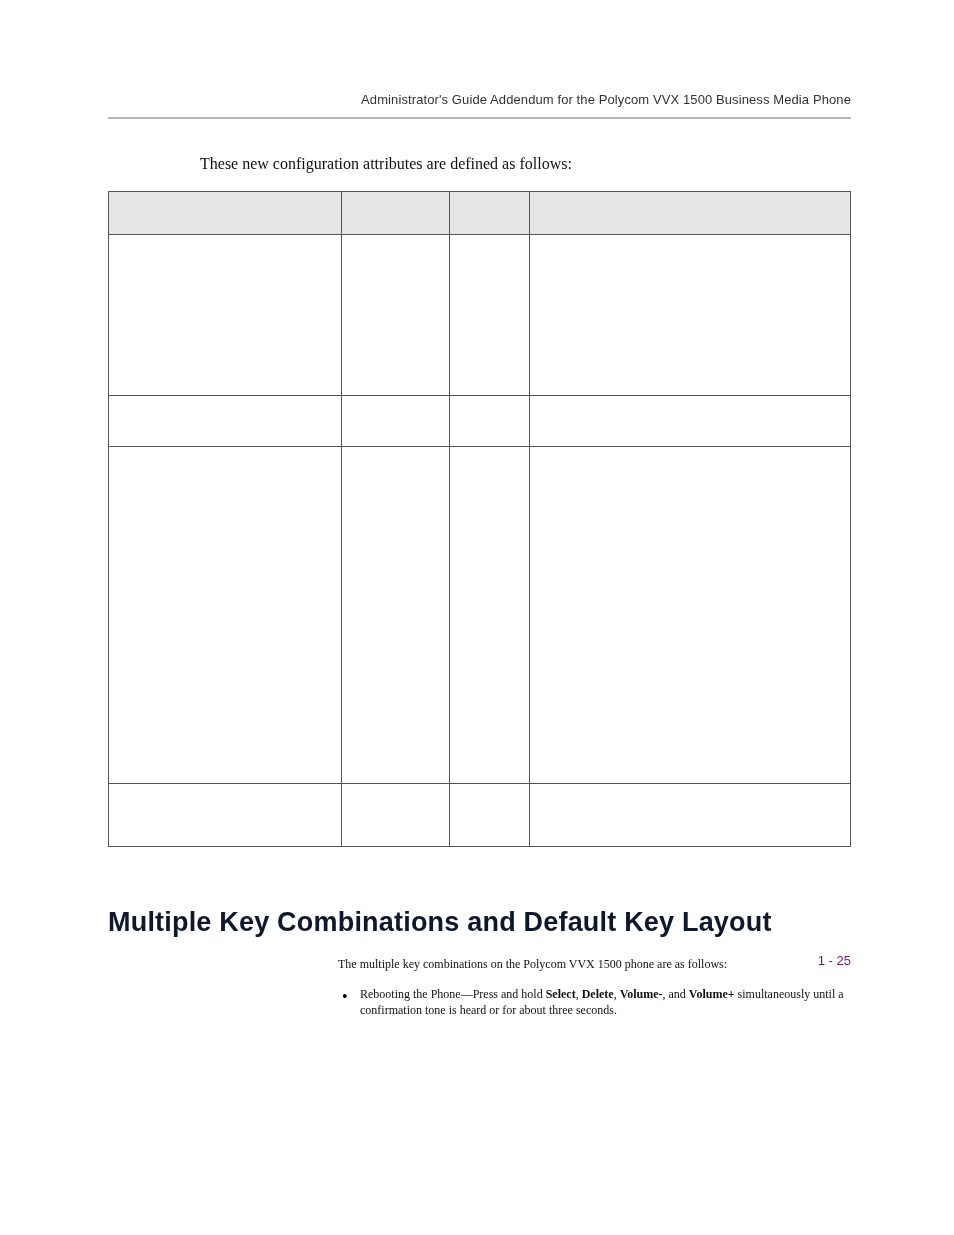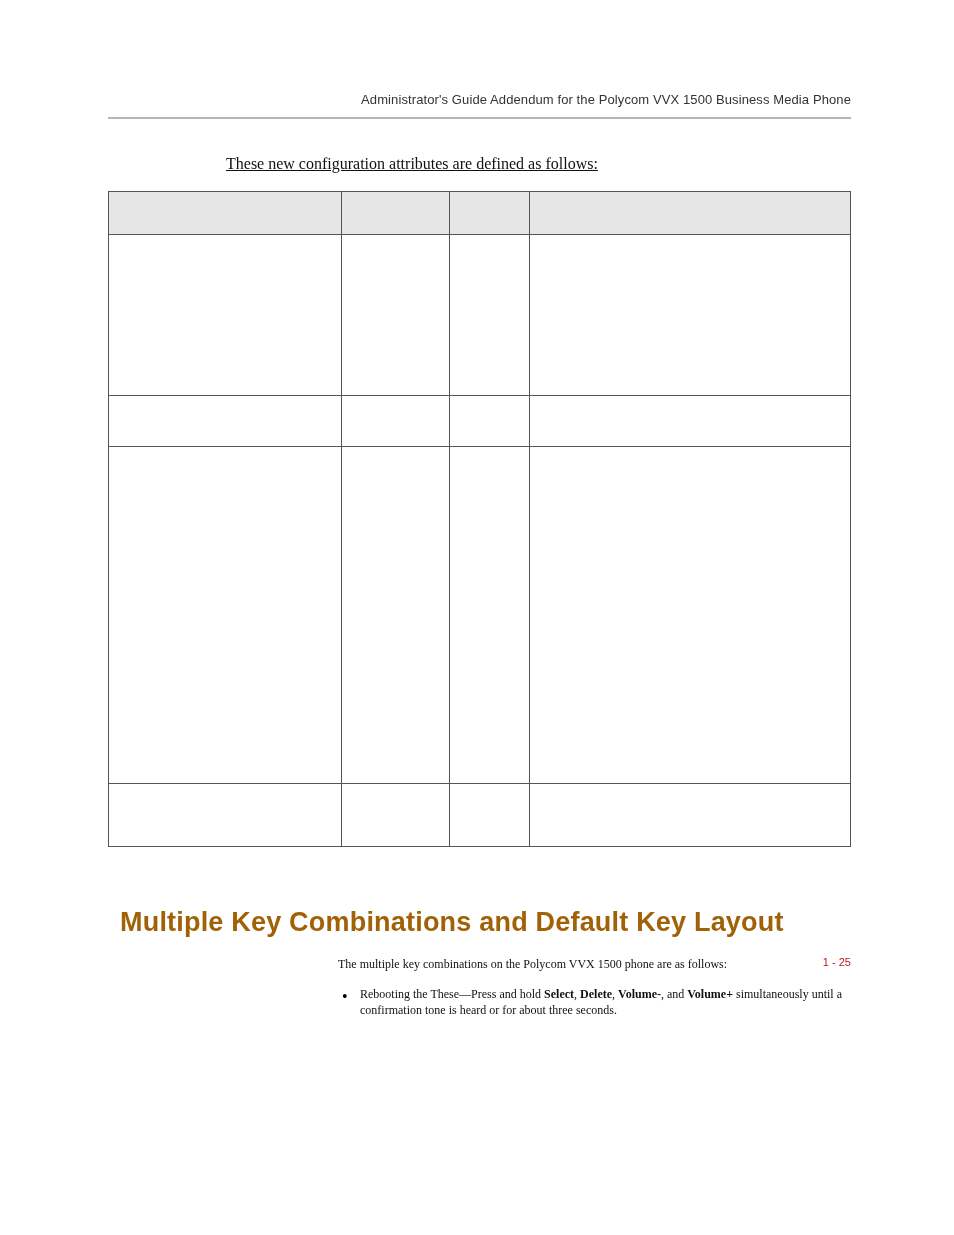--- a/index.html
+++ b/index.html
@@ -23,24 +23,23 @@
     text-align: right;
     color: #333;
     letter-spacing: 0.1px;
   }
   .header-rule {
     border: none;
     border-top: 2px solid #b6b6b6;
     margin: 10px 0 0 0;
   }
   .intro-line {
-    margin: 36px 0 18px 118px;
+    margin: 36px 0 18px 92px;
     font-size: 16px;
     color: #111;
-    text-decoration: underline;
   }
   table.attr-table {
     width: 100%;
     border-collapse: collapse;
     table-layout: fixed;
   }
   table.attr-table col.c1 { width: 31.4%; }
   table.attr-table col.c2 { width: 14.5%; }
   table.attr-table col.c3 { width: 10.8%; }
   table.attr-table col.c4 { width: 43.3%; }
@@ -54,22 +53,22 @@
   }
   table.attr-table tr.r0 td { height: 160px; }
   table.attr-table tr.r1 td { height: 50px; }
   table.attr-table tr.r2 td { height: 336px; }
   table.attr-table tr.r3 td { height: 62px; }
 
   h2.section-heading {
     font-family: Arial, Helvetica, sans-serif;
     font-weight: 700;
     font-size: 27px;
-    color: #a16207;
-    margin: 60px 0 18px 12px;
+    color: #0f172a;
+    margin: 60px 0 18px 0;
     letter-spacing: 0.2px;
   }
   .body-block {
     margin-left: 230px;
     font-size: 12px;
     line-height: 1.35;
     color: #111;
   }
   .body-para {
     margin: 0 0 14px 0;
@@ -91,22 +90,22 @@
     top: 0;
     font-size: 16px;
     color: #000;
   }
   .bold { font-weight: 700; margin-top: 40px; }
   .footer-pagenum {
     position: absolute;
     right: 103px;
     bottom: 88px;
     font-family: Arial, Helvetica, sans-serif;
-    font-size: 11px;
-    color: #b91c1c;
+    font-size: 13px;
+    color: #701a75;
   }
 </style>
 </head>
 <body>
 
 <div class="page">
 
   <div class="running-header">Administrator's Guide Addendum for the Polycom VVX 1500 Business Media Phone</div>
   <hr class="header-rule">
 
@@ -155,20 +154,20 @@
     </tbody>
   </table>
 
   <h2 class="section-heading">Multiple Key Combinations and Default Key Layout</h2>
 
   <div class="body-block">
     <p class="body-para">The multiple key combinations on the Polycom VVX 1500 phone are as follows:</p>
 
     <ul class="bullets">
       <li>
-        <span>Rebooting the These—Press and hold </span><span class="bold">Select</span><span>, </span><span class="bold">Delete</span><span>, </span><span class="bold">Volume-</span><span>, and </span><span class="bold">Volume+</span><span> simultaneously until a confirmation tone is heard or for about three seconds.</span>
+        <span>Rebooting the Phone—Press and hold </span><span class="bold">Select</span><span>, </span><span class="bold">Delete</span><span>, </span><span class="bold">Volume-</span><span>, and </span><span class="bold">Volume+</span><span> simultaneously until a confirmation tone is heard or for about three seconds.</span>
       </li>
     </ul>
   </div>
 
   <div class="footer-pagenum">1 - 25</div>
 
 </div>
 
 </body></html>

